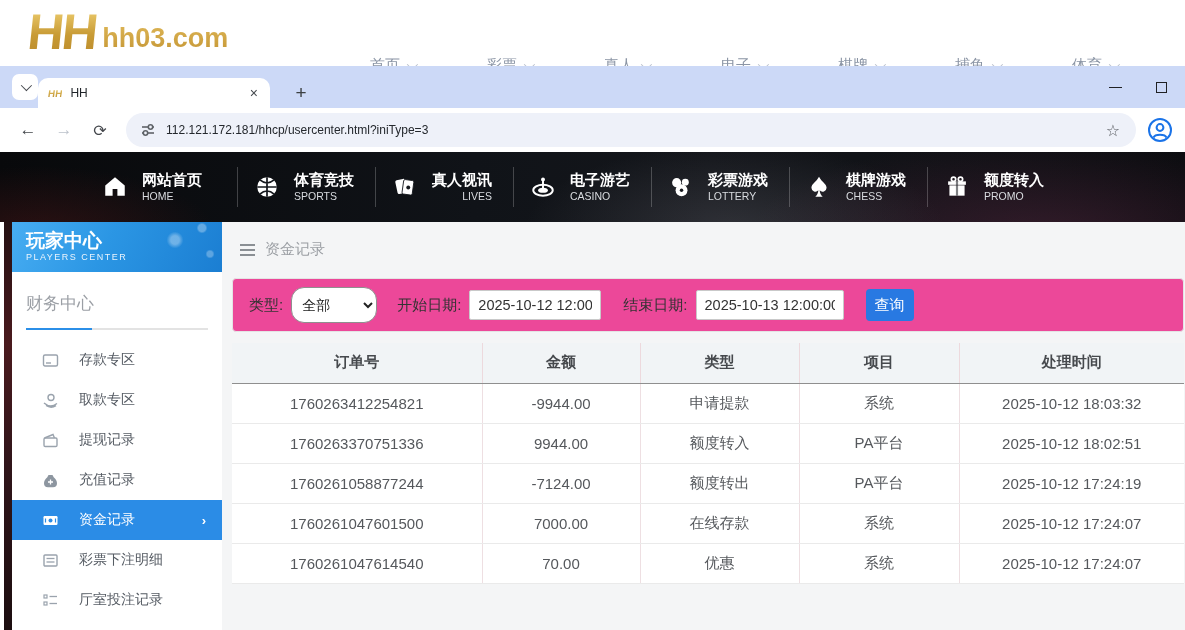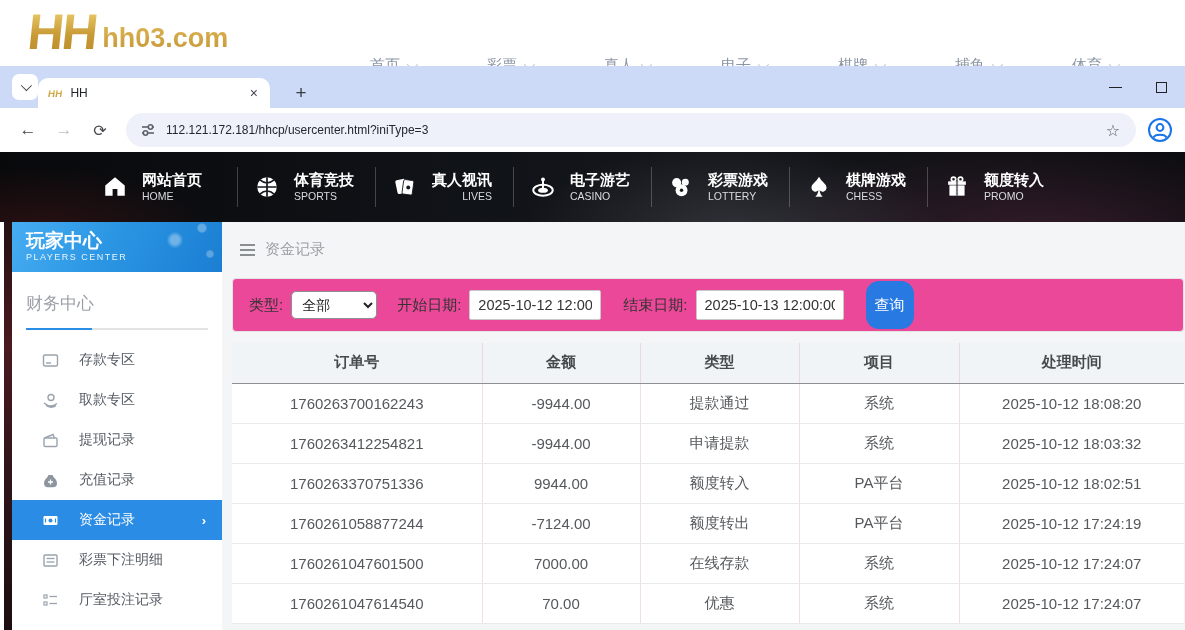--- a/index.html
+++ b/index.html
@@ -81,25 +81,25 @@
 
   
   .main { position:absolute; left:228px; top:0; width:952px; height:408px; }
   .breadcrumb { display:flex; align-items:center; gap:10px; padding:18px 0 0 8px; color:#9a9ea3; font-size:15px; }
   .burger { display:flex; flex-direction:column; gap:3px; }
   .burger i { display:block; width:15px; height:2px; background:#8a8f94; }
 
   .filter-card { margin-top:19px; height:54px; background:#ec4899; border:1px solid #e4e4e4; border-radius:4px;
     display:flex; align-items:center; padding-left:16px; gap:8px; }
   .f-label { font-size:15px; color:#333; }
-  .type-select { width:86px; height:28px; font-size:14px; color:#222; border:1px solid #8f8f8f; border-radius:5px; background:#fff; margin-right:12px; padding-left:6px; }
+  .type-select { width:86px; height:36px; font-size:14px; color:#222; border:1px solid #8f8f8f; border-radius:13px; background:#fff; margin-right:12px; padding-left:6px; }
   .date-input { height:30px; border:1px solid #c9c9c9; border-radius:2px; font-size:14.5px; color:#333; padding:0 8px; font-family:"Liberation Sans",sans-serif; }
   .start-input { width:132px; margin-right:14px; }
   .end-input { width:148px; margin-right:14px; }
-  .search-btn { width:48px; height:48px; background:#2879e2; color:#fff; border:none; border-radius:13px; font-size:15px; cursor:pointer; }
+  .search-btn { width:48px; height:32px; background:#2879e2; color:#fff; border:none; border-radius:4px; font-size:15px; cursor:pointer; }
 
   .table-card { margin-top:11px; background:#fff; }
   table { width:952px; border-collapse:collapse; table-layout:fixed; }
   col.c1{width:250px;} col.c2{width:158px;} col.c3{width:159px;} col.c4{width:160px;} col.c5{width:225px;}
   thead th { height:40px; background:#f1f4f6; font-size:15px; font-weight:700; color:#46494d; border-bottom:1px solid #8f8f8f; border-left:1px solid #edd9dd; }
   thead th:first-child { border-left:none; }
   tbody td { height:40px; text-align:center; font-size:15px; color:#55585c; border-bottom:1px solid #eaeaea; border-left:1px solid #eedfe2; background:#fff; }
   tbody td:first-child { border-left:none; }
 </style>
 </head>
@@ -387,27 +387,20 @@
           <tr>
             <th>订单号</th>
             <th>金额</th>
             <th>类型</th>
             <th>项目</th>
             <th>处理时间</th>
           </tr>
         </thead>
         <tbody>
           <tr>
-            <td>1760263700162243</td>
-            <td>-9944.00</td>
-            <td>提款通过</td>
-            <td>系统</td>
-            <td>2025-10-12 18:08:20</td>
-          </tr>
-          <tr>
             <td>1760263412254821</td>
             <td>-9944.00</td>
             <td>申请提款</td>
             <td>系统</td>
             <td>2025-10-12 18:03:32</td>
           </tr>
           <tr>
             <td>1760263370751336</td>
             <td>9944.00</td>
             <td>额度转入</td>

